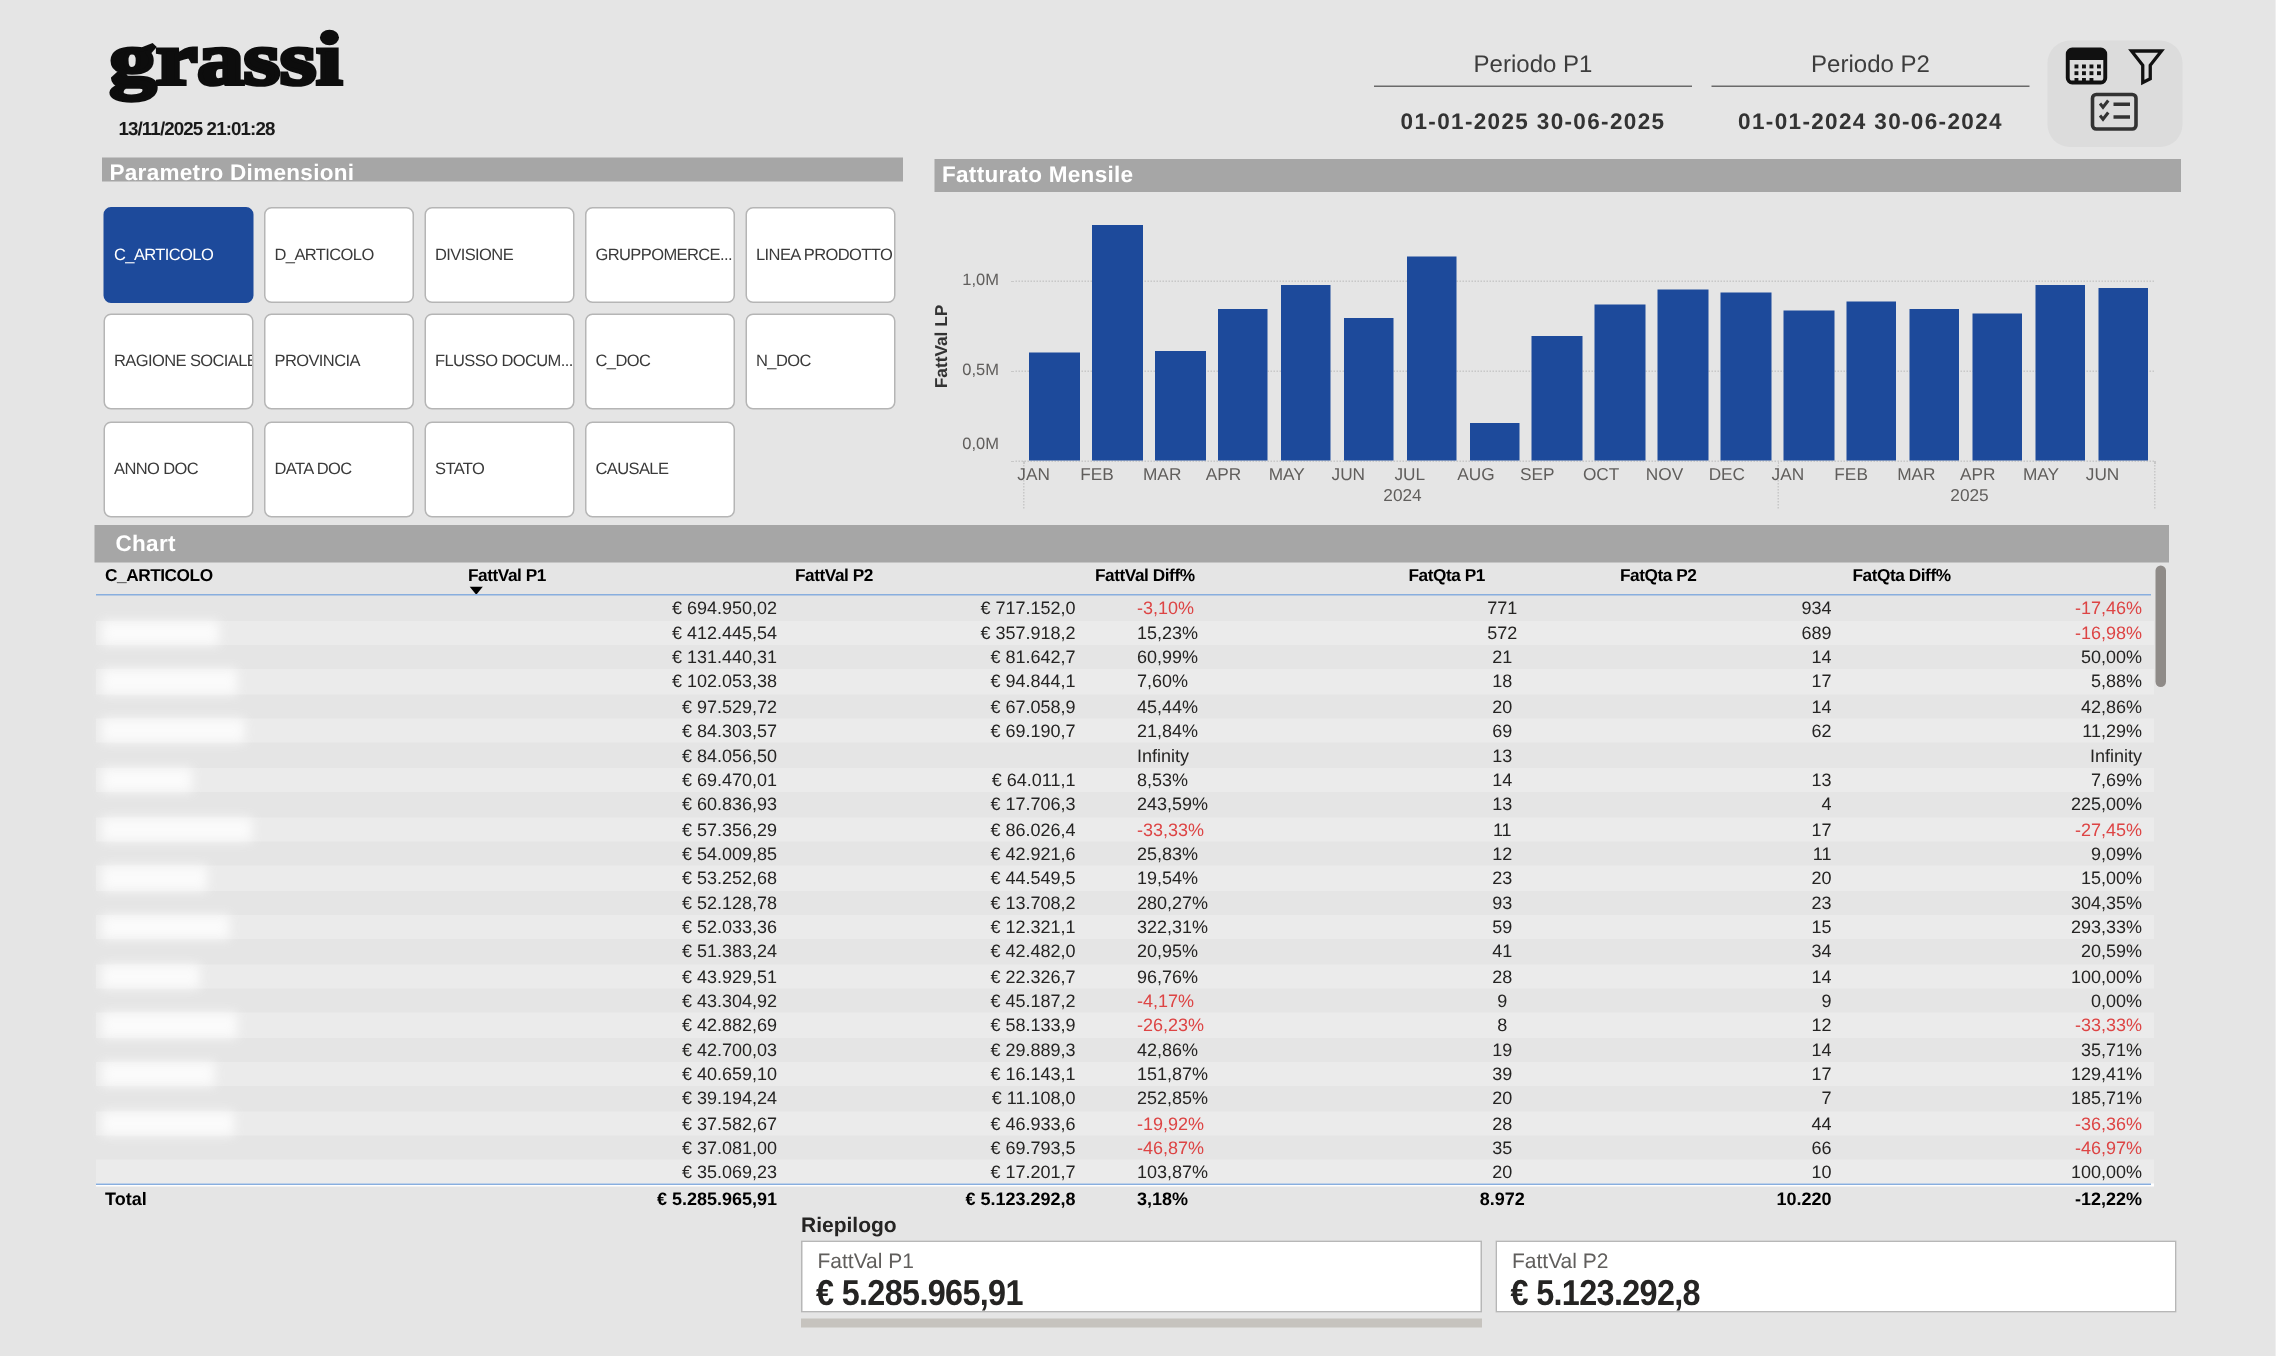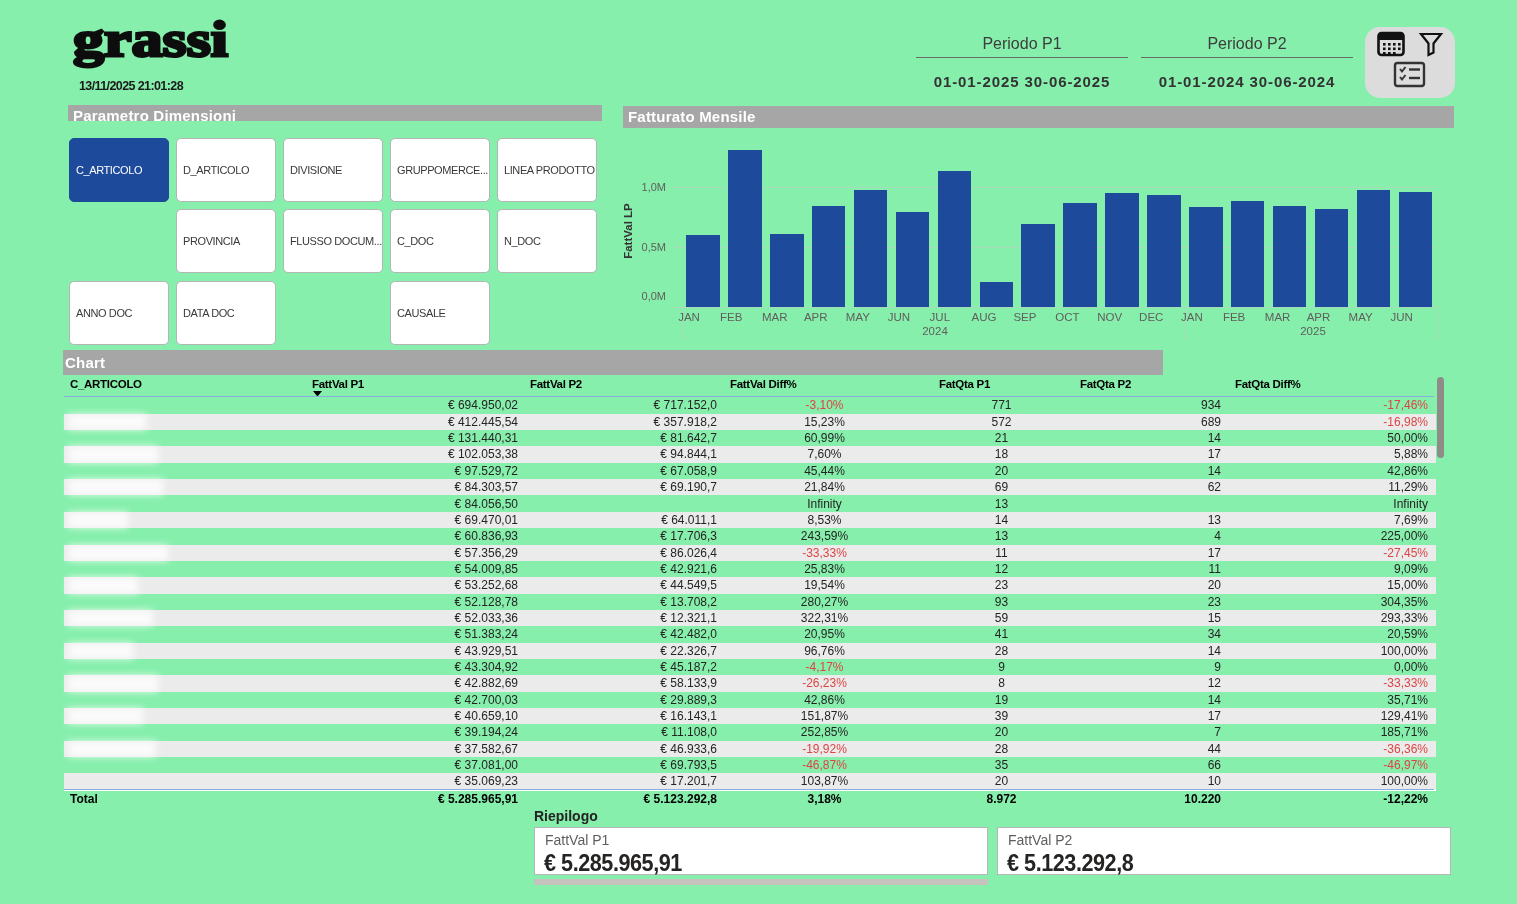--- a/index.html
+++ b/index.html
@@ -1,16 +1,16 @@
 <!DOCTYPE html>
 <html><head><meta charset="utf-8">
 <style>
 *{margin:0;padding:0;box-sizing:border-box}
 body{font-family:"Liberation Sans",sans-serif;background:#fff;width:1517px;height:904px;overflow:hidden}
-#page{position:relative;width:1517px;height:904px;background:#86efac;overflow:hidden}
+#page{position:relative;width:1517px;height:904px;background:#e5e5e5;overflow:hidden}
 .abs{position:absolute}
 .gbar{position:absolute;background:#a6a6a6;color:#fff;font-size:15px;font-weight:bold;line-height:23px;padding-left:5px;letter-spacing:.2px}
 
 #logo{position:absolute;left:70px;top:14px}
 #stamp{position:absolute;left:79px;top:79px;font-size:12.5px;color:#1a1a1a;letter-spacing:-.6px;font-weight:bold}
 .periodo{position:absolute;top:35px;font-size:16px;color:#3d3d3d;text-align:center}
 .pline{position:absolute;top:57px;border-top:1.5px solid #6a6a6a}
 .pdate{position:absolute;top:73px;font-size:15px;color:#333;text-align:center;letter-spacing:.9px;font-weight:bold}
 #iconbox{position:absolute;left:1365px;top:27px;width:90px;height:71px;background:#dcdcdc;border-radius:15px}
 
@@ -24,21 +24,21 @@
 .vdash{position:absolute;border-left:1px dotted #c8c8c8;width:0}
 .ylb2{position:absolute;font-size:11.5px;font-weight:bold;color:#333;transform:rotate(-90deg);transform-origin:center}
 .yearlab{position:absolute;font-size:11.5px;color:#605e5c;text-align:center}
 .th{position:absolute;top:378px;font-size:11.5px;font-weight:bold;color:#000;letter-spacing:-.3px}
 .tr{position:absolute;left:64px;width:1372px;height:16.35px;font-size:12px;color:#252423;line-height:16.35px}
 .tr.odd{background:#ebebeb}
 .tr>div{position:absolute;top:0;height:16.35px}
 .c1{left:0;width:248px}
 .c2{left:248px;width:218px;text-align:right;padding-right:12px}
 .c3{left:466px;width:200px;text-align:right;padding-right:13px}
-.c4{left:666px;width:200px;text-align:center;padding-right:11px}
+.c4{left:694px;width:200px;text-align:left;padding-right:11px}
 .c5{left:866px;width:150px;text-align:center;padding-right:7px}
 .c6{left:1016px;width:155px;text-align:right;padding-right:14px}
 .c7{left:1171px;width:201px;text-align:right;padding-right:8px}
 .neg{color:#dd4444}
 .smudge{position:absolute;left:4px;top:2.5px;height:11px;background:#fff;filter:blur(3.5px);opacity:.8}
 .blueline{position:absolute;border-top:1.5px solid #88aede}
 #totalrow{position:absolute;left:64px;top:791px;width:1372px;height:16px;font-size:12px;font-weight:bold;color:#000;line-height:16px}
 #totalrow>div{position:absolute;top:0;height:16px}
 
 .card{position:absolute;top:827px;width:454px;height:48px;border:1px solid #b7b7b7;background:#fff}
@@ -90,26 +90,28 @@
 </div>
 
 <div class="gbar" style="left:68px;top:105px;width:534px;height:16px;line-height:22px">Parametro Dimensioni</div>
 <div class="gbar" style="left:623px;top:106px;width:831px;height:22px;line-height:22px">Fatturato Mensile</div>
 
 <div class="btn sel" style="left:69px;top:138px">C_ARTICOLO</div>
 <div class="btn" style="left:176px;top:138px">D_ARTICOLO</div>
 <div class="btn" style="left:283px;top:138px">DIVISIONE</div>
 <div class="btn" style="left:390px;top:138px">GRUPPOMERCE...</div>
 <div class="btn" style="left:497px;top:138px">LINEA PRODOTTO</div>
+<div class="btn" style="left:69px;top:209px">RAGIONE SOCIALE</div>
 <div class="btn" style="left:176px;top:209px">PROVINCIA</div>
 <div class="btn" style="left:283px;top:209px">FLUSSO DOCUM...</div>
 <div class="btn" style="left:390px;top:209px">C_DOC</div>
 <div class="btn" style="left:497px;top:209px">N_DOC</div>
 <div class="btn" style="left:69px;top:281px">ANNO DOC</div>
 <div class="btn" style="left:176px;top:281px">DATA DOC</div>
+<div class="btn" style="left:283px;top:281px">STATO</div>
 <div class="btn" style="left:390px;top:281px">CAUSALE</div>
 
 <div class="ylb2" style="left:598px;top:225px;width:60px;text-align:center">FattVal LP</div>
 <div class="ylab" style="left:632px;top:181px">1,0M</div>
 <div class="ylab" style="left:632px;top:241px">0,5M</div>
 <div class="ylab" style="left:632px;top:290px">0,0M</div>
 <div class="grid" style="left:674px;top:187px;width:762px"></div>
 <div class="grid" style="left:674px;top:247px;width:762px"></div>
 <div class="grid" style="left:674px;top:307px;width:762px"></div>
 <div class="vdash" style="left:682px;top:307px;height:32px"></div>
@@ -147,21 +149,21 @@
 <div class="mlab" style="left:1222.9px;top:311px;width:49.5px">FEB</div>
 <div class="bar" style="left:1272.8px;top:206.2px;width:33.5px;height:100.8px"></div>
 <div class="mlab" style="left:1264.8px;top:311px;width:49.5px">MAR</div>
 <div class="bar" style="left:1314.7px;top:209.2px;width:33.5px;height:97.8px"></div>
 <div class="mlab" style="left:1306.7px;top:311px;width:49.5px">APR</div>
 <div class="bar" style="left:1356.6px;top:190.0px;width:33.5px;height:117.0px"></div>
 <div class="mlab" style="left:1348.6px;top:311px;width:49.5px">MAY</div>
 <div class="bar" style="left:1398.5px;top:192.4px;width:33.5px;height:114.6px"></div>
 <div class="mlab" style="left:1390.5px;top:311px;width:49.5px">JUN</div>
 
-<div class="gbar" style="left:63px;top:350px;width:1100px;height:25px;line-height:25px;padding-left:2px">Chart</div>
+<div class="gbar" style="left:63px;top:350px;width:1383px;height:25px;line-height:25px;padding-left:14px">Chart</div>
 <div class="th" style="left:70px">C_ARTICOLO</div>
 <div class="th" style="left:312px">FattVal P1</div>
 <div class="th" style="left:530px">FattVal P2</div>
 <div class="th" style="left:730px">FattVal Diff%</div>
 <div class="th" style="left:939px">FatQta P1</div>
 <div class="th" style="left:1080px">FatQta P2</div>
 <div class="th" style="left:1235px">FatQta Diff%</div>
 <svg class="abs" style="left:313px;top:391px" width="10" height="6" viewBox="0 0 10 6">
       <path d="M0 0 h9 l-4.5 5.5 z" fill="#000"></path>
     </svg>

